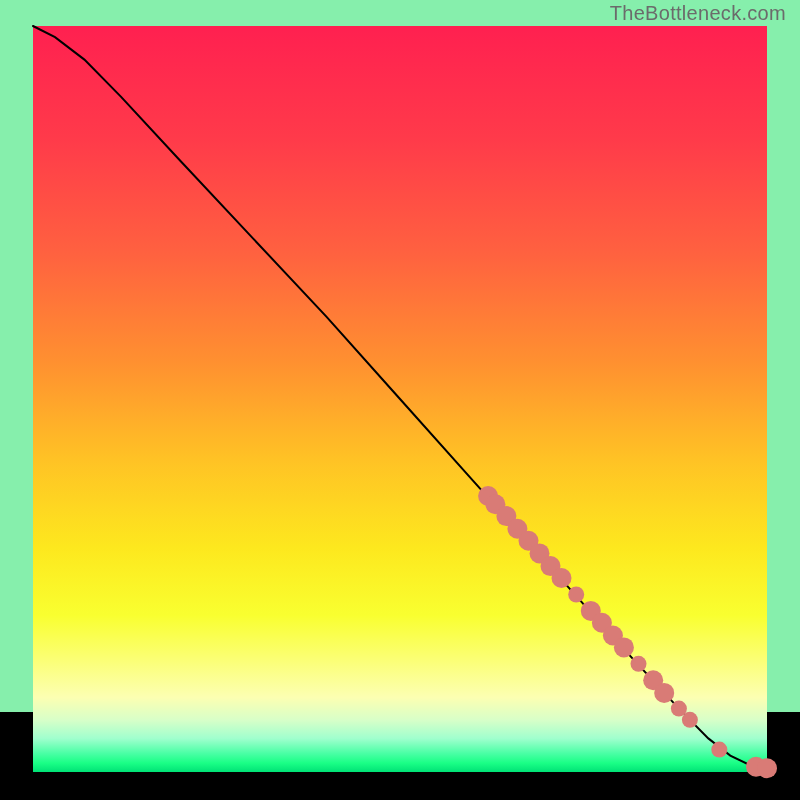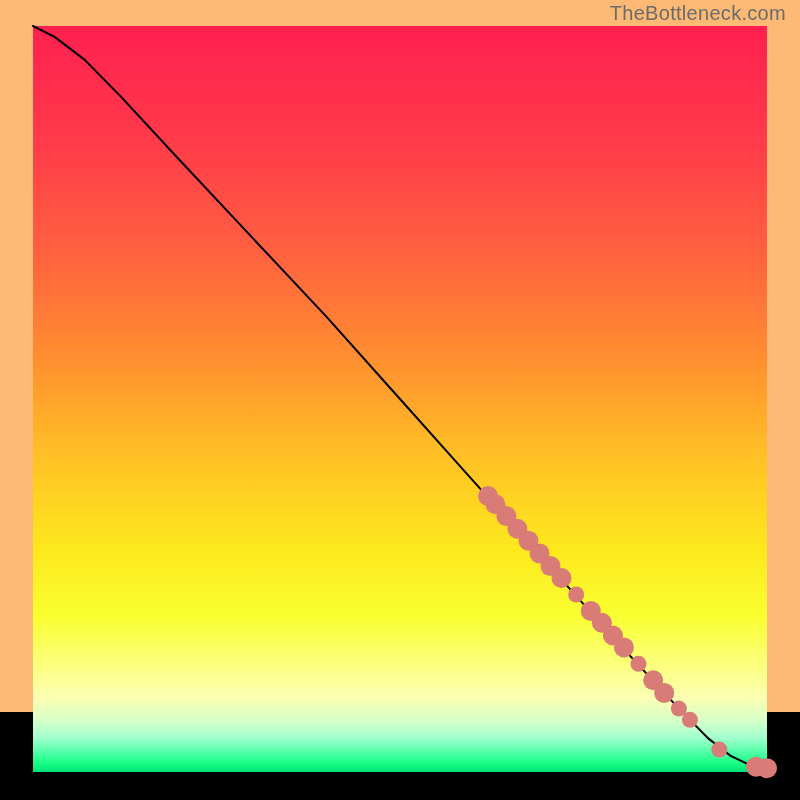--- a/index.html
+++ b/index.html
@@ -7,21 +7,21 @@
     padding: 0;
     width: 800px;
     height: 800px;
     background: #000;
     overflow: hidden;
   }
   .stage {
     position: relative;
     width: 800px;
     height: 712px;
-    background: #fdba74;
+    background: #86efac;
   }
   svg {
     position: absolute;
     top: 0;
     left: 0;
   }
   .watermark {
     position: absolute;
     top: 2px;
     right: 14px;

